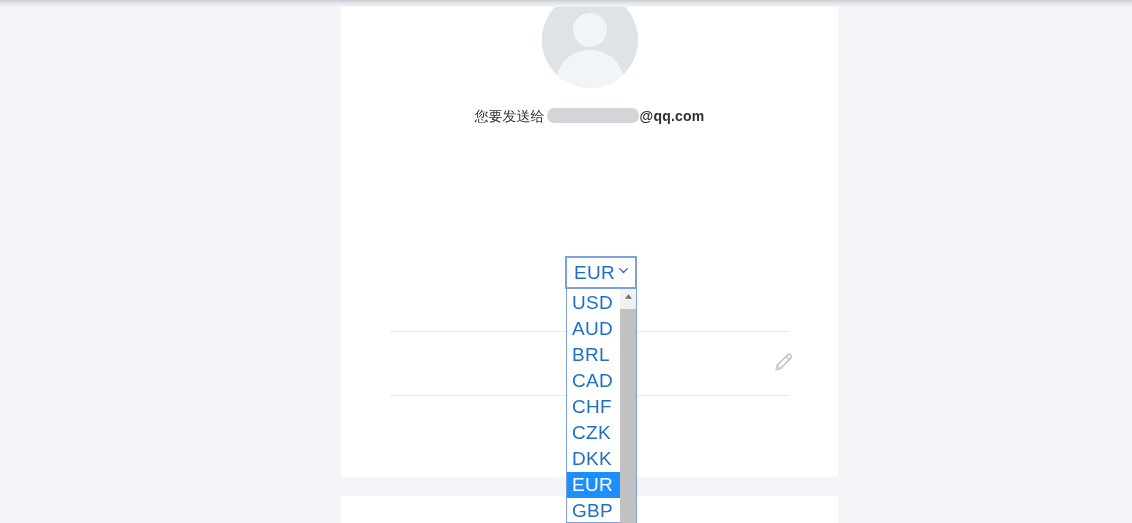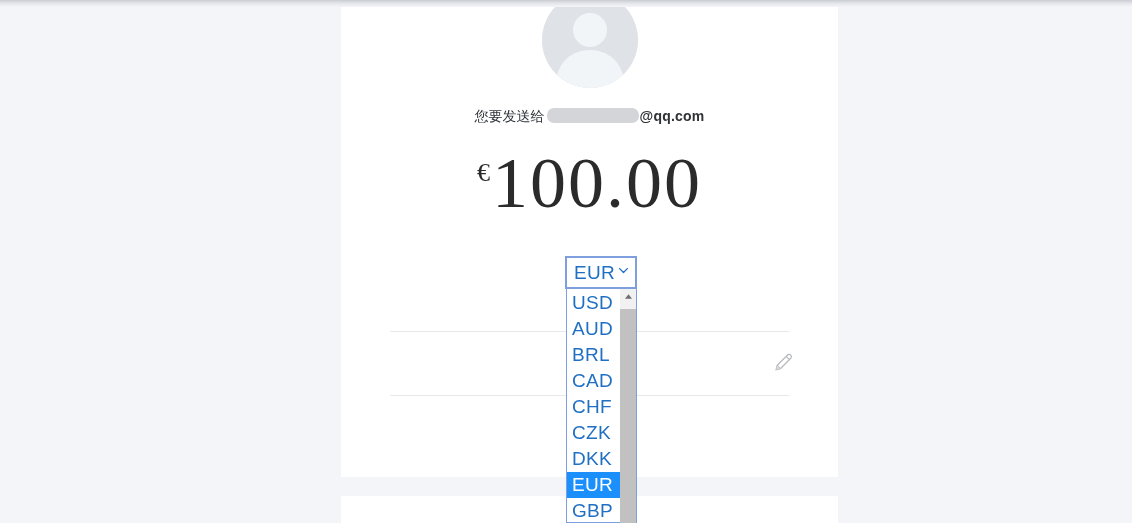--- a/index.html
+++ b/index.html
@@ -263,23 +263,20 @@
           <circle cx="48" cy="38" r="17" fill="#f2f5f8"></circle>
           <path d="M48 58 C30 58 17 70 14.5 86 A48 48 0 0 0 81.5 86 C79 70 66 58 48 58 Z" fill="#f2f5f8"></path>
         </svg>
       </div>
     </div>
 
     <div class="recipient">
       <span>您要发送给</span><span class="redacted"></span><span class="domain">@qq.com</span>
     </div>
 
-    <div class="amount">
-      <span class="symbol">€</span><span class="value">100.00</span>
-    </div>
 
     <div class="rows">
       <div class="divider"></div>
       <div class="row-body">
         <span class="pencil-icon">
           <svg viewBox="0 0 22 22" fill="none">
             <path d="M15.8 3.8 a2.3 2.3 0 0 1 3.2 3.2 L8.4 17.6 l-4.3 1.1 1.1 -4.3 Z" stroke="#b4b7bc" stroke-width="1.2" fill="#ffffff"></path>
             <path d="M14.2 5.4 l3.2 3.2" stroke="#b4b7bc" stroke-width="1.2"></path>
             <path d="M5.2 14.4 l3.2 3.2" stroke="#b4b7bc" stroke-width="1.2"></path>
             <path d="M4.1 18.7 l1.1 -4.3 3.2 3.2 Z" fill="#d8dadd"></path>

